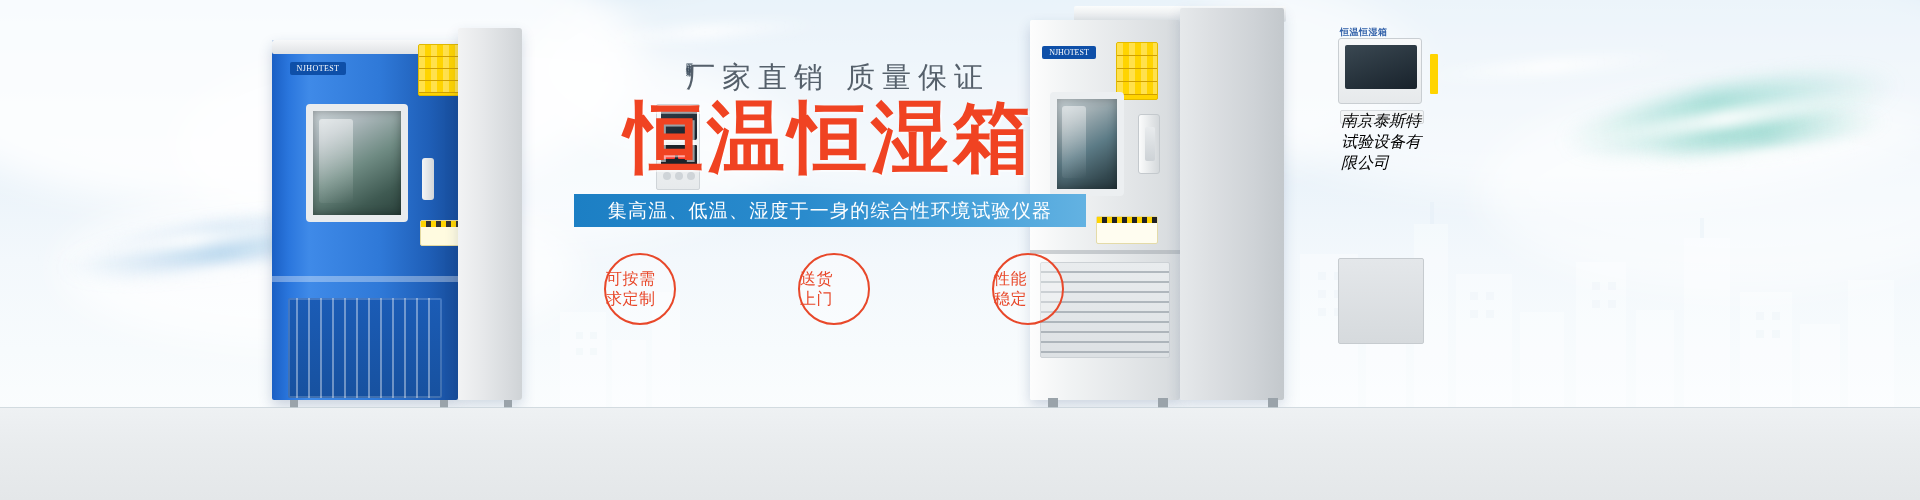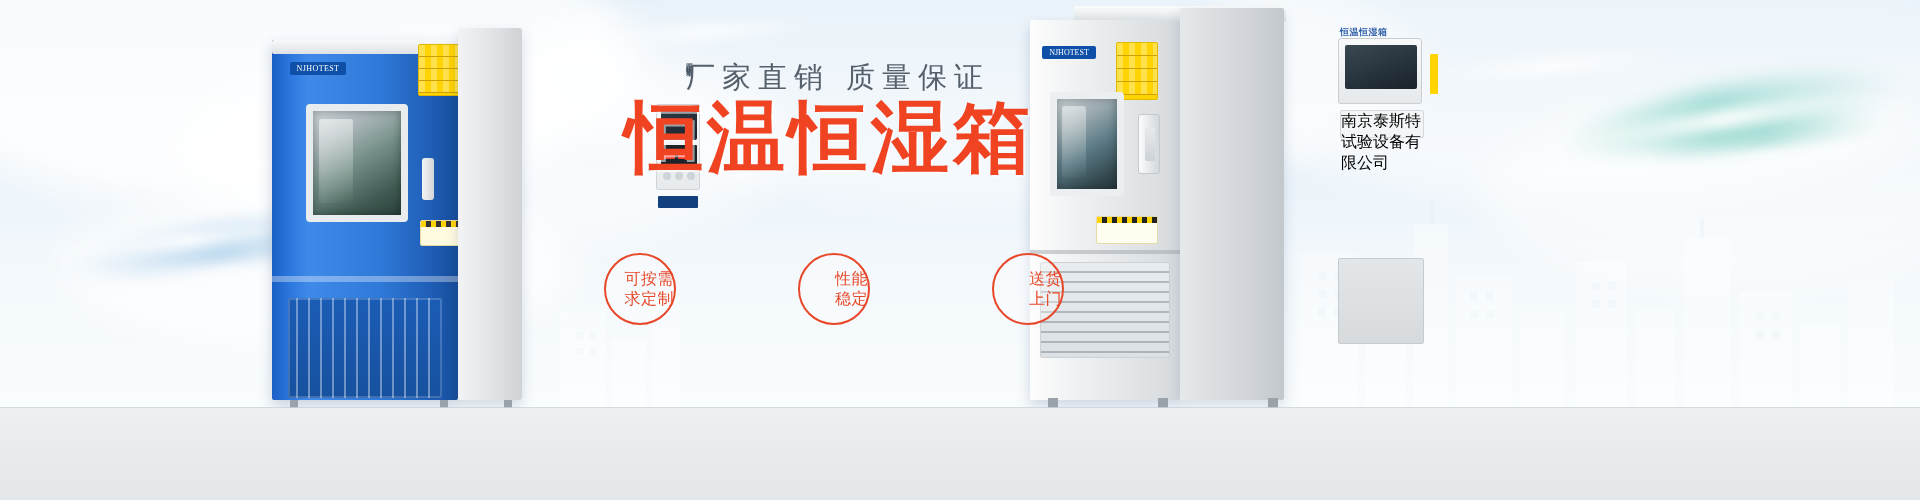--- a/index.html
+++ b/index.html
@@ -123,22 +123,22 @@
   .mr-handle{ position:absolute; left:108px; top:94px; width:22px; height:60px; border-radius:3px;
               background:linear-gradient(90deg,#fbfcfc,#d4d8db); border:1px solid #c4c9cd; }
   .mr-handle i{ position:absolute; left:6px; top:12px; width:10px; height:34px; border-radius:2px;
               background:linear-gradient(180deg,#e8ebed,#cdd2d6); }
   .mr-panelbig{ position:absolute; left:158px; top:30px; width:84px; height:66px; border-radius:3px;
               background:linear-gradient(180deg,#f8f9fa,#e6e9eb); border:1px solid #c9ced2; }
   .mr-screenbig{ position:absolute; left:6px; top:6px; width:72px; height:44px; border-radius:2px;
               background:linear-gradient(160deg,#3a4852,#18222b); }
   .mr-brand{ position:absolute; left:160px; top:18px; width:86px; height:12px; color:#2f5fa8;
               font-size:9px; font-weight:700; letter-spacing:.5px; }
-  .mr-plate{ position:absolute; left:160px; top:102px; width:84px; height:28px; border-radius:2px;
-              background:#f3f5f6; border:1px solid #d5d9dc; }
+  .mr-plate{ position:absolute; left:160px; top:102px; width:84px; height:14px; border-radius:2px;
+              background:#f3f5f6; border:1px solid #d5d9dc;font-style:italic; }
   .mr-label{ position:absolute; left:66px; top:196px; width:62px; height:28px; border-radius:2px;
               background:#fffdf0; border:1px solid #e4dba8; }
   .mr-label::before{ content:""; position:absolute; left:0; top:0; right:0; height:6px;
               background:repeating-linear-gradient(90deg,#ffd400 0 5px,#222 5px 10px); }
   .mr-seam{ position:absolute; left:0; top:230px; width:150px; height:4px; background:rgba(150,158,164,.45); }
   .mr-vent{ position:absolute; left:10px; top:242px; width:130px; height:96px; border-radius:2px;
               background:linear-gradient(180deg,#e9ecee,#dde1e4); border:1px solid #ccd1d5; overflow:hidden; }
   .mr-vent i{ position:absolute; left:0; right:0; height:2px; background:rgba(140,150,158,.6); }
   .mr-vent2{ position:absolute; left:158px; top:250px; width:86px; height:86px; border-radius:2px;
               background:linear-gradient(180deg,#e4e7ea,#d6dadd); border:1px solid #c6cbcf; }
@@ -160,21 +160,21 @@
 
   .subbar{ position:absolute; left:14px; top:154px; width:512px; height:33px;
            background:linear-gradient(90deg,#1c7fc4 0%, #2a8bcd 45%, #4aa3da 80%, #63b2e2 100%);
            display:flex; align-items:center; justify-content:center; }
   .subbar span{ color:#fff; font-size:19px; letter-spacing:1.2px; white-space:nowrap;
                 font-family:"DejaVu Sans",sans-serif; }
 
   .badges{ position:absolute; left:44px; top:206px; width:460px; height:86px; display:flex;
            justify-content:space-between; align-items:center; }
   .badge{ width:72px; height:72px; border-radius:50%; border:2px solid #e8482a;
-          display:flex; flex-direction:column; align-items:flex-end; justify-content:center;
+          display:flex; flex-direction:column; align-items:flex-start; justify-content:center;
           color:#e8482a; font-size:16px; line-height:1.22; letter-spacing:.5px;
           background:rgba(255,255,255,.35); font-family:"DejaVu Sans",sans-serif; }
 
   .cta{ position:absolute; left:162px; top:308px; width:216px; height:42px; border-radius:21px;
         background:linear-gradient(180deg,#fc5a2b 0%, #f4491f 55%, #ee3f16 100%);
         border:none; cursor:pointer; color:#fff; font-size:20px; letter-spacing:2px;
         box-shadow:0 3px 8px rgba(230,70,30,.3); font-family:"DejaVu Sans",sans-serif; }
 </style>
 </head>
 <body>
@@ -328,34 +328,37 @@
     <div class="mr-foot" style="left:128px"></div>
     <div class="mr-foot" style="left:238px"></div>
   </div>
 
   <div class="copy">
 
     <div class="eyebrow">厂家直销  质量保证</div>
 
     <div class="headline">恒温恒湿箱</div>
 
+    <div class="subbar">
+      <span>集高温、低温、湿度于一身的综合性环境试验仪器</span>
+    </div>
 
     <div class="badges">
       <div class="badge">
         <span>可按需</span>
         <span>求定制</span>
       </div>
       <div class="badge">
+        <span>送货</span>
+        <span>上门</span>
+      </div>
+      <div class="badge">
         <span>性能</span>
         <span>稳定</span>
       </div>
-      <div class="badge">
-        <span>送货</span>
-        <span>上门</span>
-      </div>
     </div>
 
   </div>
 
   <div class="ground-line"></div>
   <div class="ground"></div>
 
 </div>
 
 </body></html>

